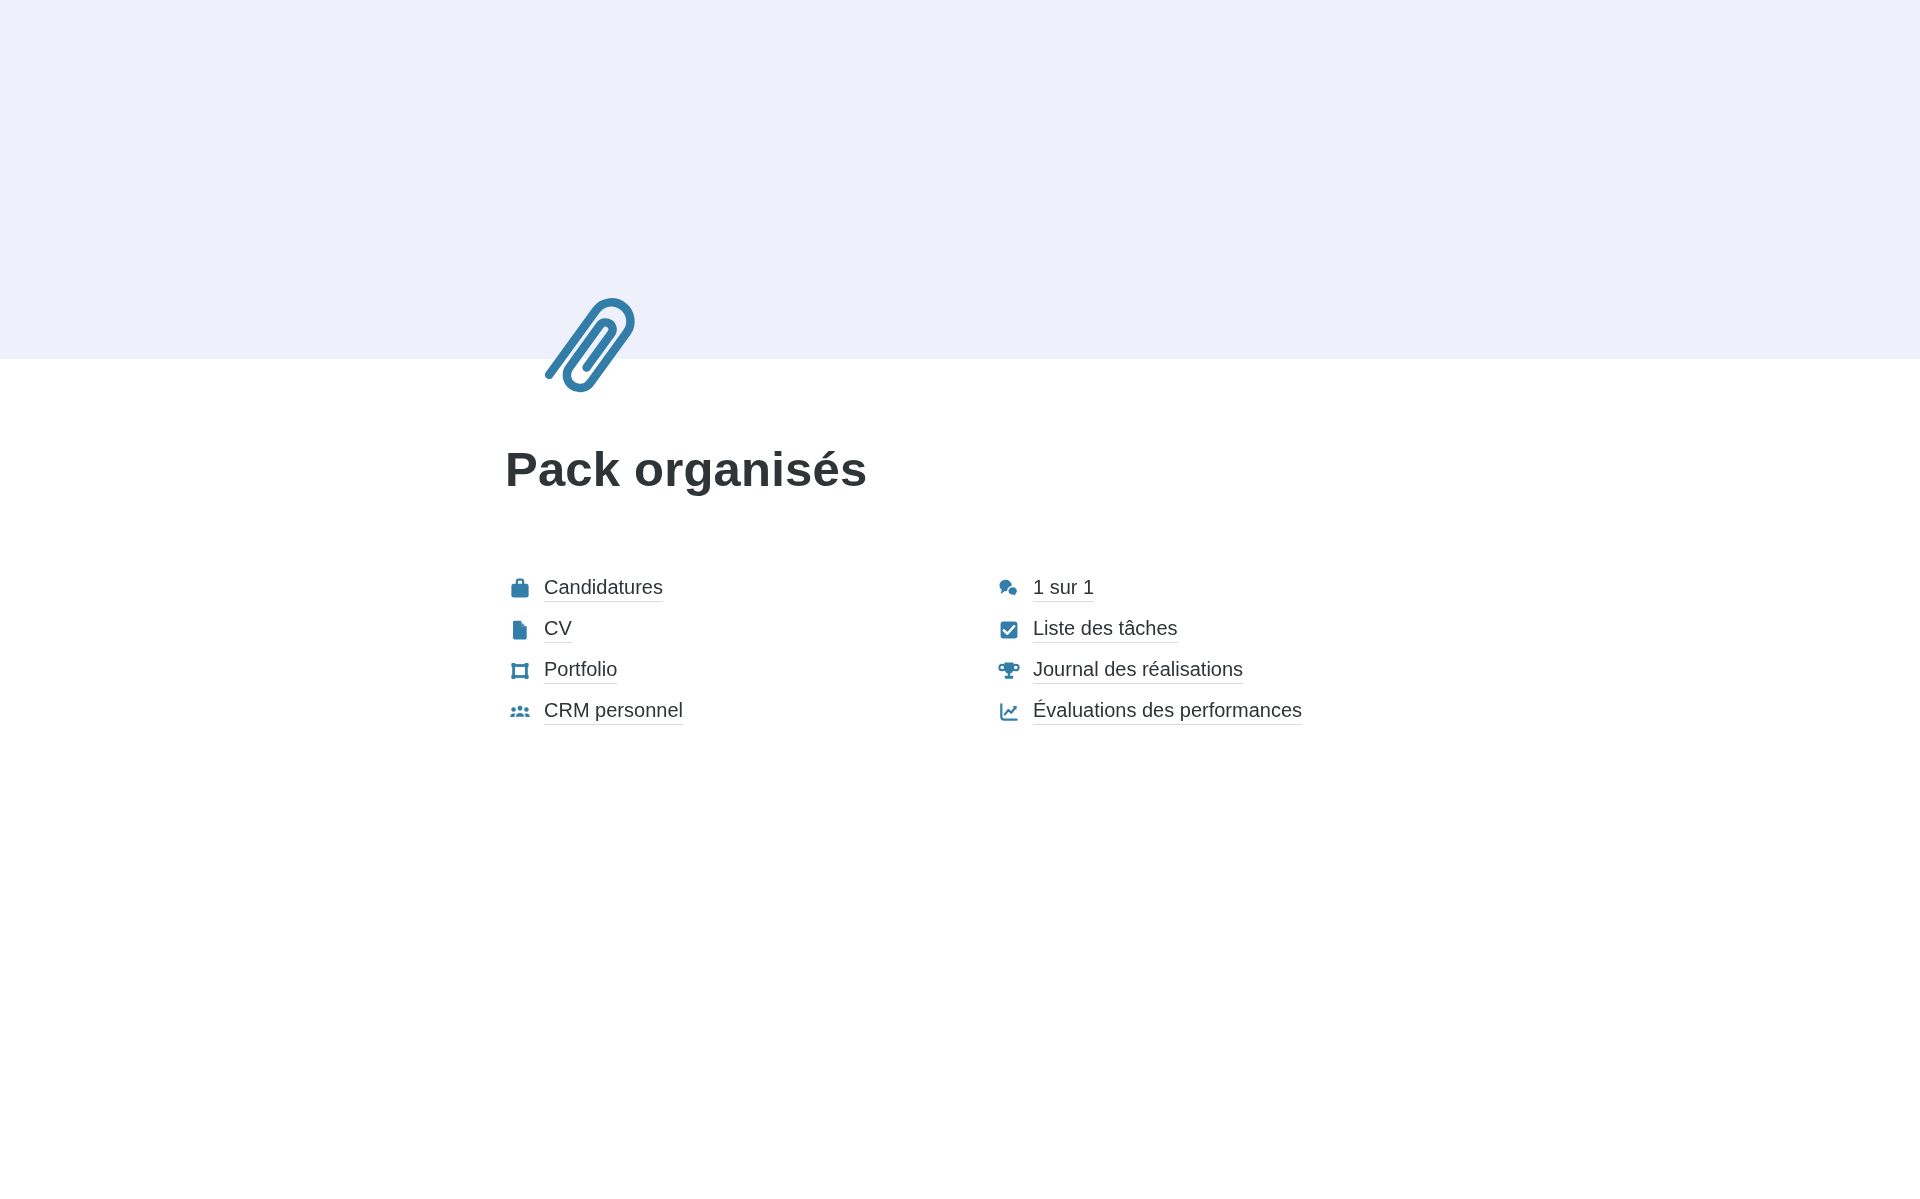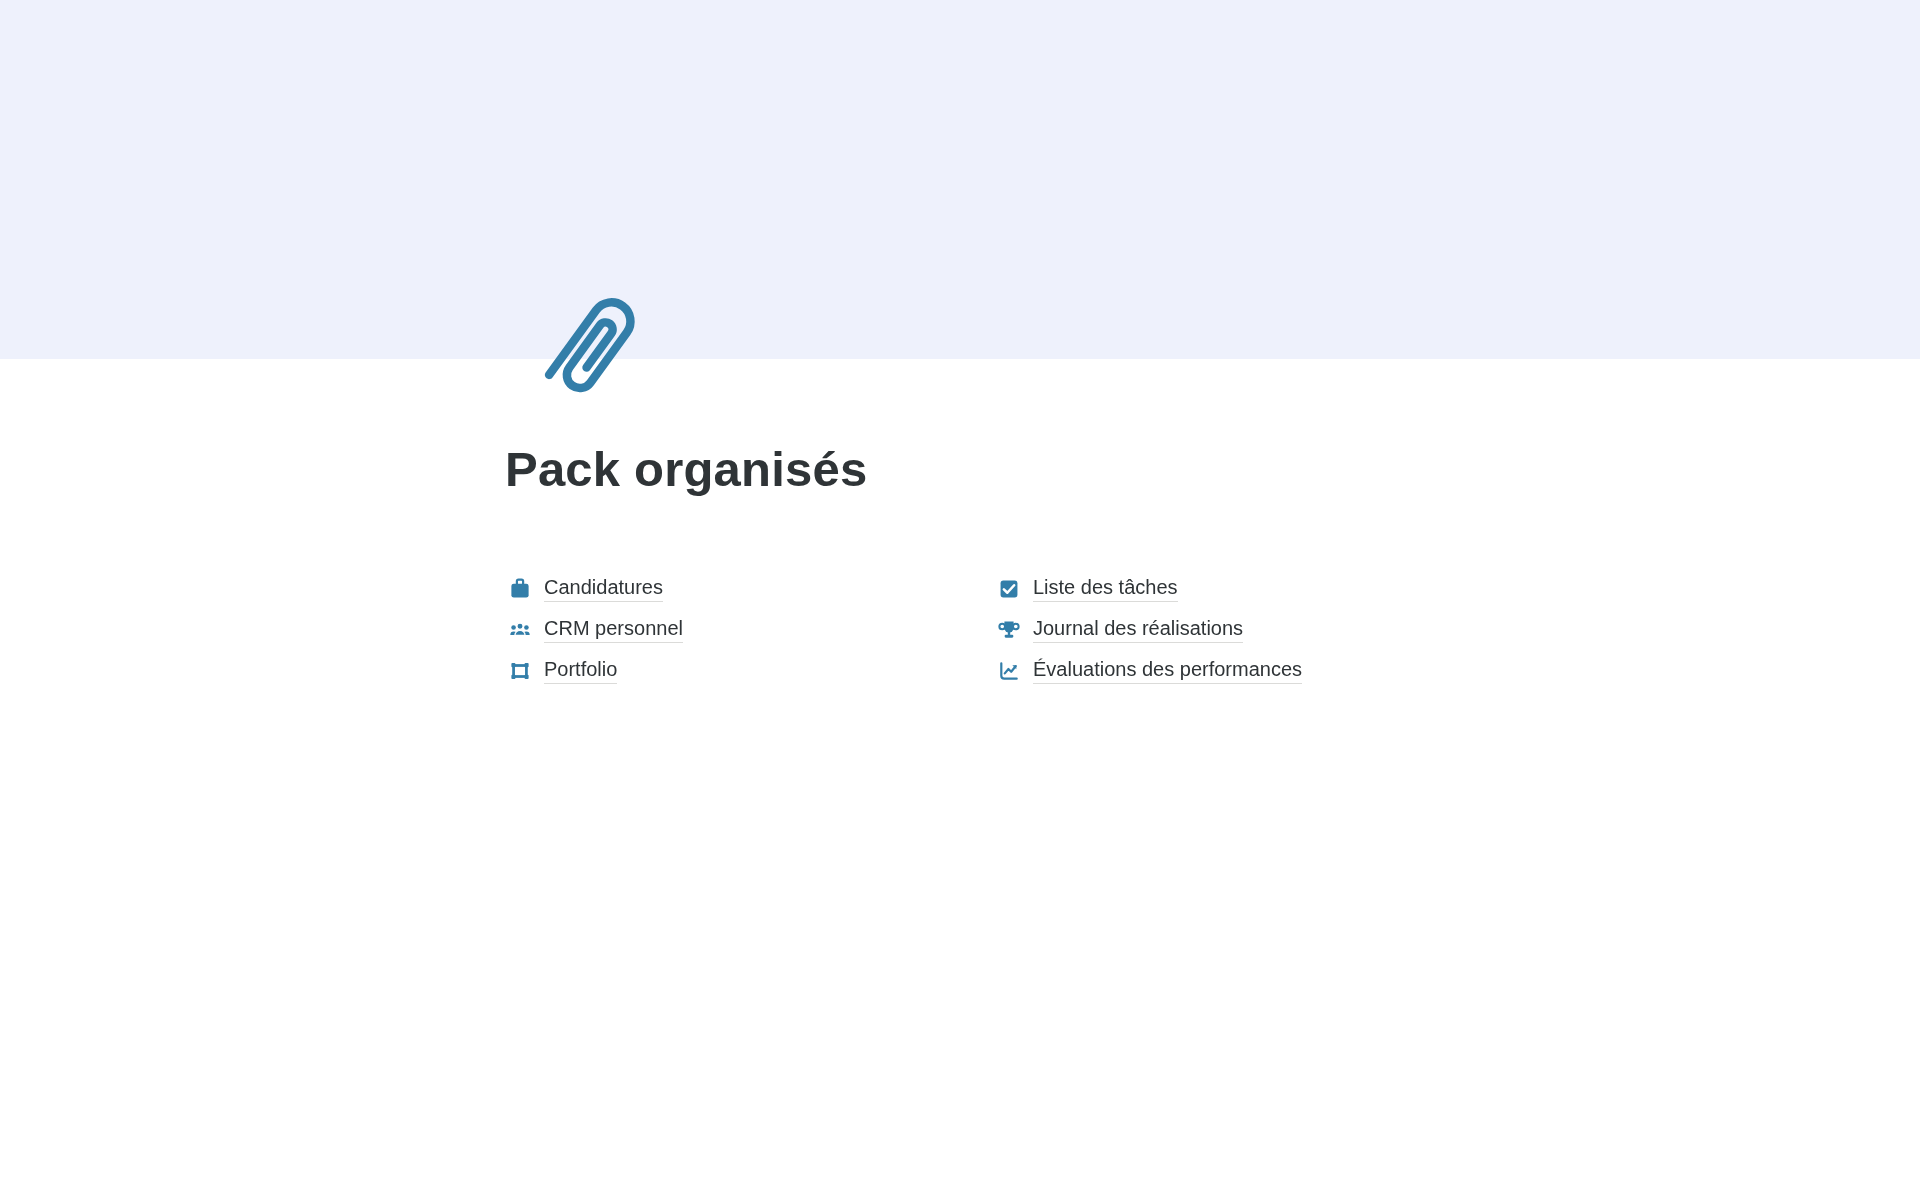--- a/index.html
+++ b/index.html
@@ -90,52 +90,71 @@
         <div class="link-row">
           <span class="link-icon">
             <svg viewBox="0 0 24 24">
               <rect x="8.6" y="1.8" width="6.8" height="6" rx="1.8" fill="none" stroke="#337EA9" stroke-width="2.4"></rect>
               <rect x="2.6" y="6.2" width="18.8" height="15.2" rx="2.6" fill="#337EA9"></rect>
             </svg>
           </span>
           <span class="link-label">Candidatures</span>
         </div>
 
+        <div class="link-row">
+          <span class="link-icon">
+            <svg viewBox="0 0 24 24">
+              <path d="M6 1.8 h7.3 l6 6 v12.9 a1.6 1.6 0 0 1 -1.6 1.6 H6 a1.6 1.6 0 0 1 -1.6 -1.6 V3.4 A1.6 1.6 0 0 1 6 1.8 z" fill="#337EA9"></path>
+              <path d="M13.3 1.8 l6 6 h-6 z" fill="#ffffff"></path>
+              <path d="M13.3 3.6 l4.2 4.2 h-4.2 z" fill="#337EA9"></path>
+            </svg>
+          </span>
+          <span class="link-label">CV</span>
+        </div>
+
+        <div class="link-row">
+          <span class="link-icon">
+            <svg viewBox="0 0 24 24">
+              <rect x="5" y="6" width="14" height="12" fill="none" stroke="#337EA9" stroke-width="3"></rect>
+              <rect x="2.6" y="3.4" width="4.4" height="4.4" rx="1" fill="#337EA9"></rect>
+              <rect x="17" y="3.4" width="4.4" height="4.4" rx="1" fill="#337EA9"></rect>
+              <rect x="2.6" y="16.2" width="4.4" height="4.4" rx="1" fill="#337EA9"></rect>
+              <rect x="17" y="16.2" width="4.4" height="4.4" rx="1" fill="#337EA9"></rect>
+            </svg>
+          </span>
+          <span class="link-label">Portfolio</span>
+        </div>
 
         <div class="link-row">
           <span class="link-icon">
             <svg viewBox="0 0 24 24">
               <circle cx="5" cy="9.2" r="2.5" fill="#337EA9"></circle>
               <path d="M1.4 17.5 a3.8 3.8 0 0 1 7.6 0 z" fill="#337EA9"></path>
               <circle cx="19" cy="9.2" r="2.5" fill="#337EA9"></circle>
               <path d="M15 17.5 a3.8 3.8 0 0 1 7.6 0 z" fill="#337EA9"></path>
               <circle cx="12" cy="7.8" r="3.4" fill="#337EA9" stroke="#ffffff" stroke-width="1.4"></circle>
               <path d="M6.4 18 a5.6 5.6 0 0 1 11.2 0 z" fill="#337EA9" stroke="#ffffff" stroke-width="1.4"></path>
             </svg>
           </span>
           <span class="link-label">CRM personnel</span>
         </div>
 
-        <div class="link-row">
-          <span class="link-icon">
-            <svg viewBox="0 0 24 24">
-              <rect x="5" y="6" width="14" height="12" fill="none" stroke="#337EA9" stroke-width="3"></rect>
-              <rect x="2.6" y="3.4" width="4.4" height="4.4" rx="1" fill="#337EA9"></rect>
-              <rect x="17" y="3.4" width="4.4" height="4.4" rx="1" fill="#337EA9"></rect>
-              <rect x="2.6" y="16.2" width="4.4" height="4.4" rx="1" fill="#337EA9"></rect>
-              <rect x="17" y="16.2" width="4.4" height="4.4" rx="1" fill="#337EA9"></rect>
-            </svg>
-          </span>
-          <span class="link-label">Portfolio</span>
-        </div>
-
       </div>
 
       <div class="col">
 
+        <div class="link-row">
+          <span class="link-icon">
+            <svg viewBox="0 0 24 24">
+              <path d="M15 8.2 a6.7 6.2 0 1 0 -11 4.7 L3 17.5 l4.6 -3.2 a6.7 6.2 0 0 0 7.4 -6.1 z" fill="#337EA9"></path>
+              <path d="M10.6 14.2 a5.4 5 0 1 1 8.9 3.8 L20.4 21 l-3.9 -2.1 a5.4 5 0 0 1 -5.9 -4.7 z" fill="#337EA9" stroke="#ffffff" stroke-width="1.6"></path>
+            </svg>
+          </span>
+          <span class="link-label">1 sur 1</span>
+        </div>
 
         <div class="link-row">
           <span class="link-icon">
             <svg viewBox="0 0 24 24">
               <rect x="2.8" y="2.8" width="18.4" height="18.4" rx="3" fill="#337EA9"></rect>
               <path d="M6.4 12.4 l3.8 3.7 7.4 -8.2" fill="none" stroke="#ffffff" stroke-width="2.8" stroke-linecap="round" stroke-linejoin="round"></path>
             </svg>
           </span>
           <span class="link-label">Liste des tâches</span>
         </div>

